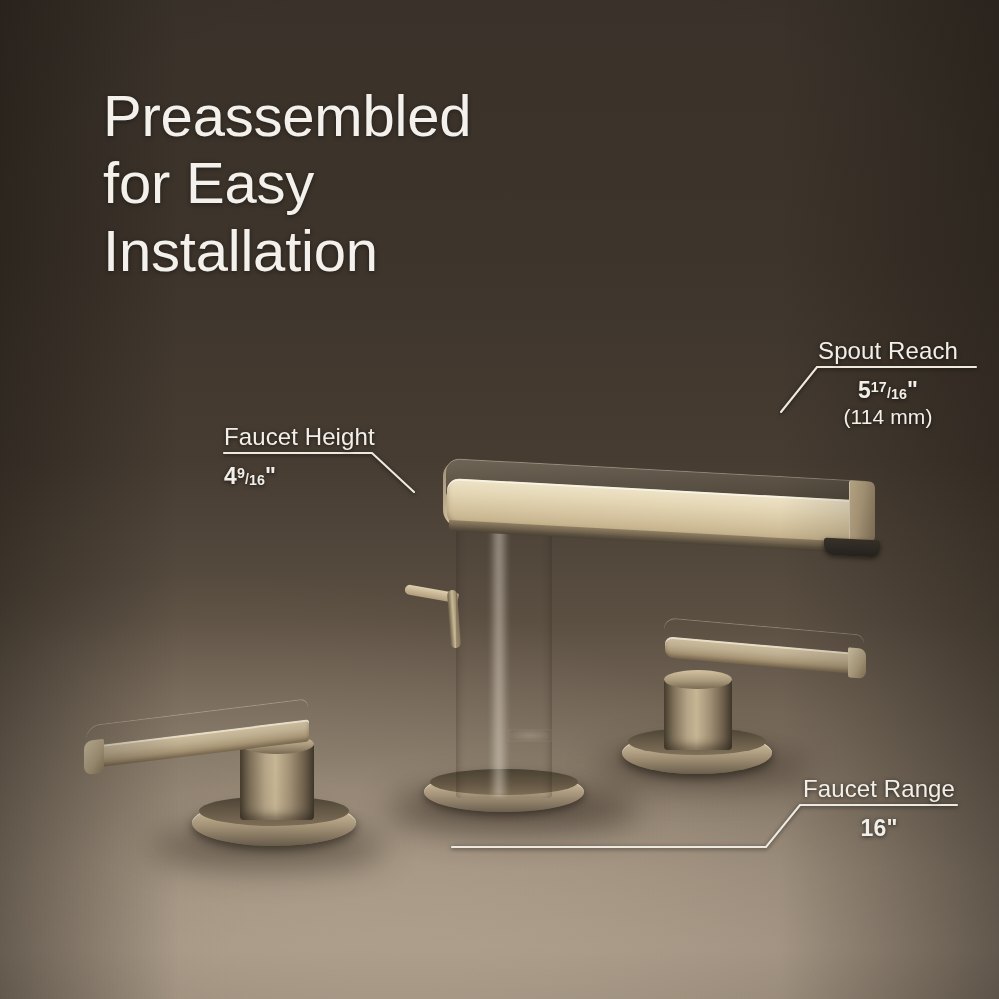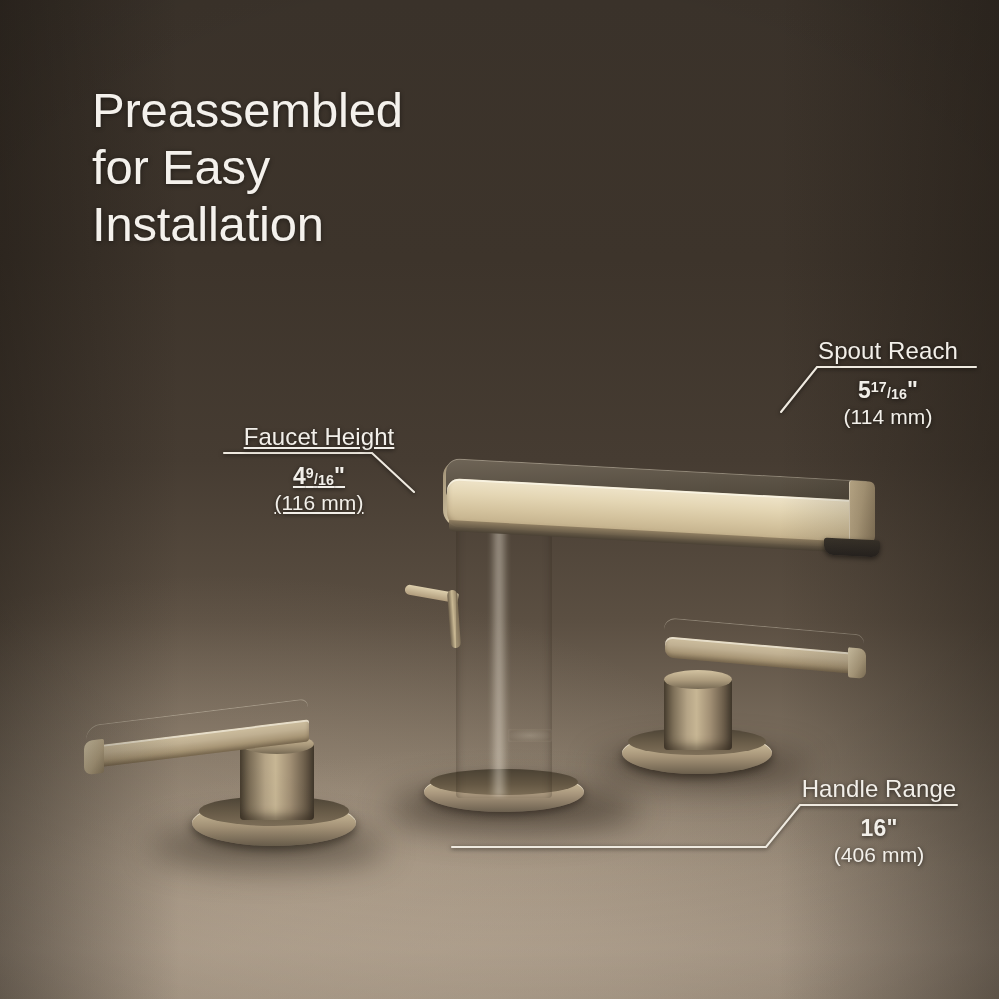--- a/index.html
+++ b/index.html
@@ -29,42 +29,42 @@
   #vignette{
     position:absolute;inset:0;pointer-events:none;
     background:
       linear-gradient(90deg, rgba(20,16,12,.40) 0%, rgba(20,16,12,0) 18%,
                              rgba(20,16,12,0) 78%, rgba(25,20,15,.42) 100%),
       radial-gradient(140% 100% at 50% 40%, rgba(255,255,255,0) 40%, rgba(0,0,0,.28) 100%);
   }
 
   
   #headline{
-    position:absolute;left:92px;top:82px;
+    position:absolute;left:103px;top:82px;
     color:#f4f1ec;
-    font-size:49px;line-height:1.16;
+    font-size:58px;line-height:1.16;
     font-weight:300;
     letter-spacing:-0.2px;
     white-space:pre-line;
     text-shadow:0 1px 5px rgba(0,0,0,.45);
   }
 
   
   .callout{position:absolute;color:#f2efe9;text-shadow:0 1px 4px rgba(0,0,0,.65);}
   .callout .c-title{font-size:24px;font-weight:400;line-height:1.12;letter-spacing:.1px;}
   .callout .c-rule{height:2px;background:#efeae0;margin:3px 0 2px 0;border-radius:1px;
                    box-shadow:0 0 3px rgba(0,0,0,.5);}
   .callout .c-val{font-size:23px;font-weight:700;line-height:1.22;letter-spacing:.1px;}
   .callout .c-mm{font-size:21px;font-weight:400;line-height:1.2;letter-spacing:.1px;}
   .frac{font-size:.62em;position:relative;}
   .frac .num{position:relative;top:-.42em;}
   .frac .den{position:relative;top:.06em;}
   .frac .sl{font-size:1em;}
   .inch{font-weight:700;}
-  .ta-l{text-align:center;text-decoration:underline;}
+  .ta-l{text-align:left;}
   .ta-c{text-align:center;}
 
   
   #leaders{position:absolute;inset:0;pointer-events:none;}
 
   
   #art{position:absolute;inset:0;}
 
   .shadow{position:absolute;border-radius:50%;filter:blur(16px);}
 
@@ -275,34 +275,32 @@
   <div id="headline">Preassembled
 for Easy
 Installation</div>
 
   <div class="callout ta-l" style="left:224px;top:424px;width:190px;">
     <div class="c-title">Faucet Height</div>
     <div class="c-rule" style="visibility:hidden;height:2px;"></div>
     <div class="c-val" style="margin-top:6px;">
       <span>4</span><span class="frac"><span class="num">9</span><span class="sl">/</span><span class="den">16</span></span><span class="inch">"</span>
     </div>
-    <div class="c-mm">(116 mm)</div>
   </div>
 
   <div class="callout ta-c" style="left:800px;top:338px;width:176px;">
     <div class="c-title">Spout Reach</div>
     <div class="c-rule" style="visibility:hidden;"></div>
     <div class="c-val ta-c" style="margin-top:6px;">
       <span>5</span><span class="frac"><span class="num">17</span><span class="sl">/</span><span class="den">16</span></span><span class="inch">"</span>
     </div>
     <div class="c-mm ta-c">(114 mm)</div>
   </div>
 
   <div class="callout ta-c" style="left:784px;top:776px;width:190px;">
-    <div class="c-title">Handle Range</div>
+    <div class="c-title">Faucet Range</div>
     <div class="c-rule" style="visibility:hidden;"></div>
     <div class="c-val ta-c" style="margin-top:6px;">
       <span>16</span><span class="inch">"</span>
     </div>
-    <div class="c-mm ta-c">(406 mm)</div>
   </div>
 
 </div>
 
 </body></html>

